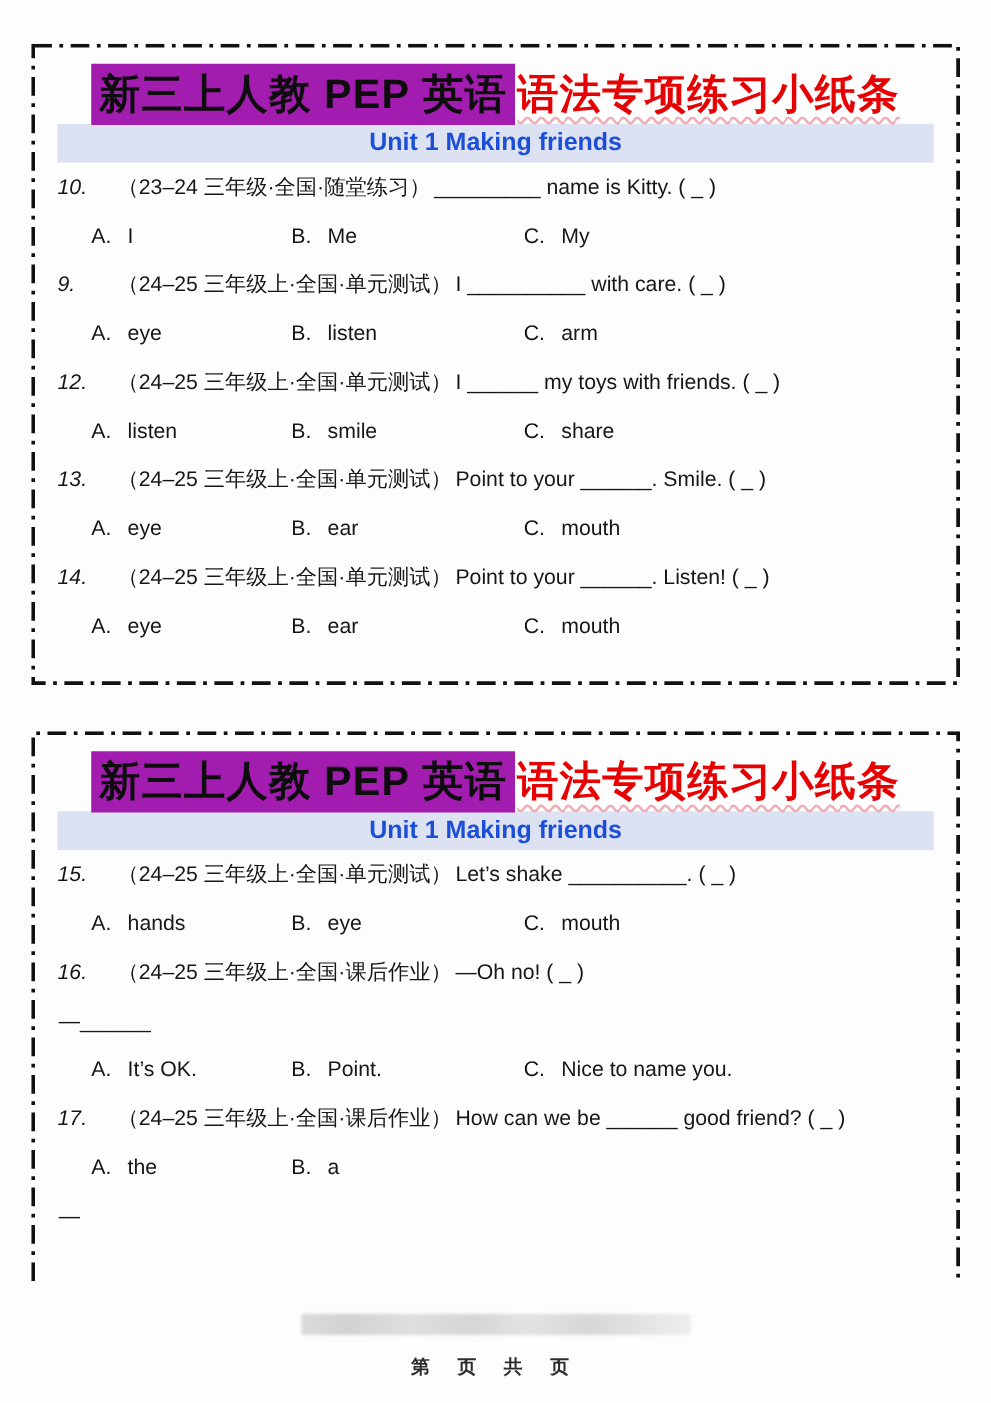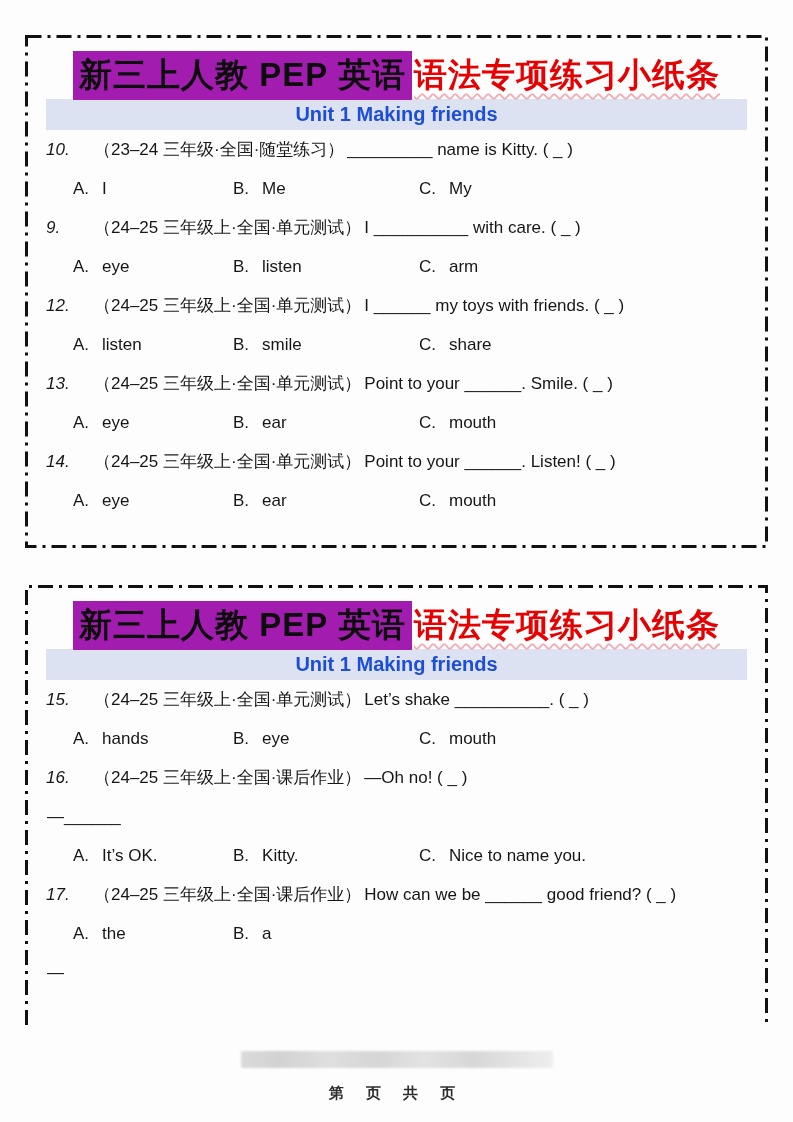--- a/index.html
+++ b/index.html
@@ -130,21 +130,21 @@
             <span class="opt-b"><span class="opt-label">B.</span><span>eye</span></span>
             <span class="opt-c"><span class="opt-label">C.</span><span>mouth</span></span>
           </p>
         </div>
 
         <div>
           <p class="qline"><span class="qnum">16.</span><span class="qsrc">（24–25 三年级上·全国·课后作业）</span><span>—Oh no! ( _ )</span></p>
           <p class="qline cont-line"><span>—______</span></p>
           <p class="qline opts">
             <span class="opt-a"><span class="opt-label">A.</span><span>It’s OK.</span></span>
-            <span class="opt-b"><span class="opt-label">B.</span><span>Kitty.</span></span>
+            <span class="opt-b"><span class="opt-label">B.</span><span>Point.</span></span>
             <span class="opt-c"><span class="opt-label">C.</span><span>Nice to name you.</span></span>
           </p>
         </div>
 
         <div>
           <p class="qline"><span class="qnum">17.</span><span class="qsrc">（24–25 三年级上·全国·课后作业）</span><span>How can we be ______ good friend? ( _ )</span></p>
           <p class="qline opts">
             <span class="opt-a"><span class="opt-label">A.</span><span>the</span></span>
             <span class="opt-b"><span class="opt-label">B.</span><span>a</span></span>
           </p>

